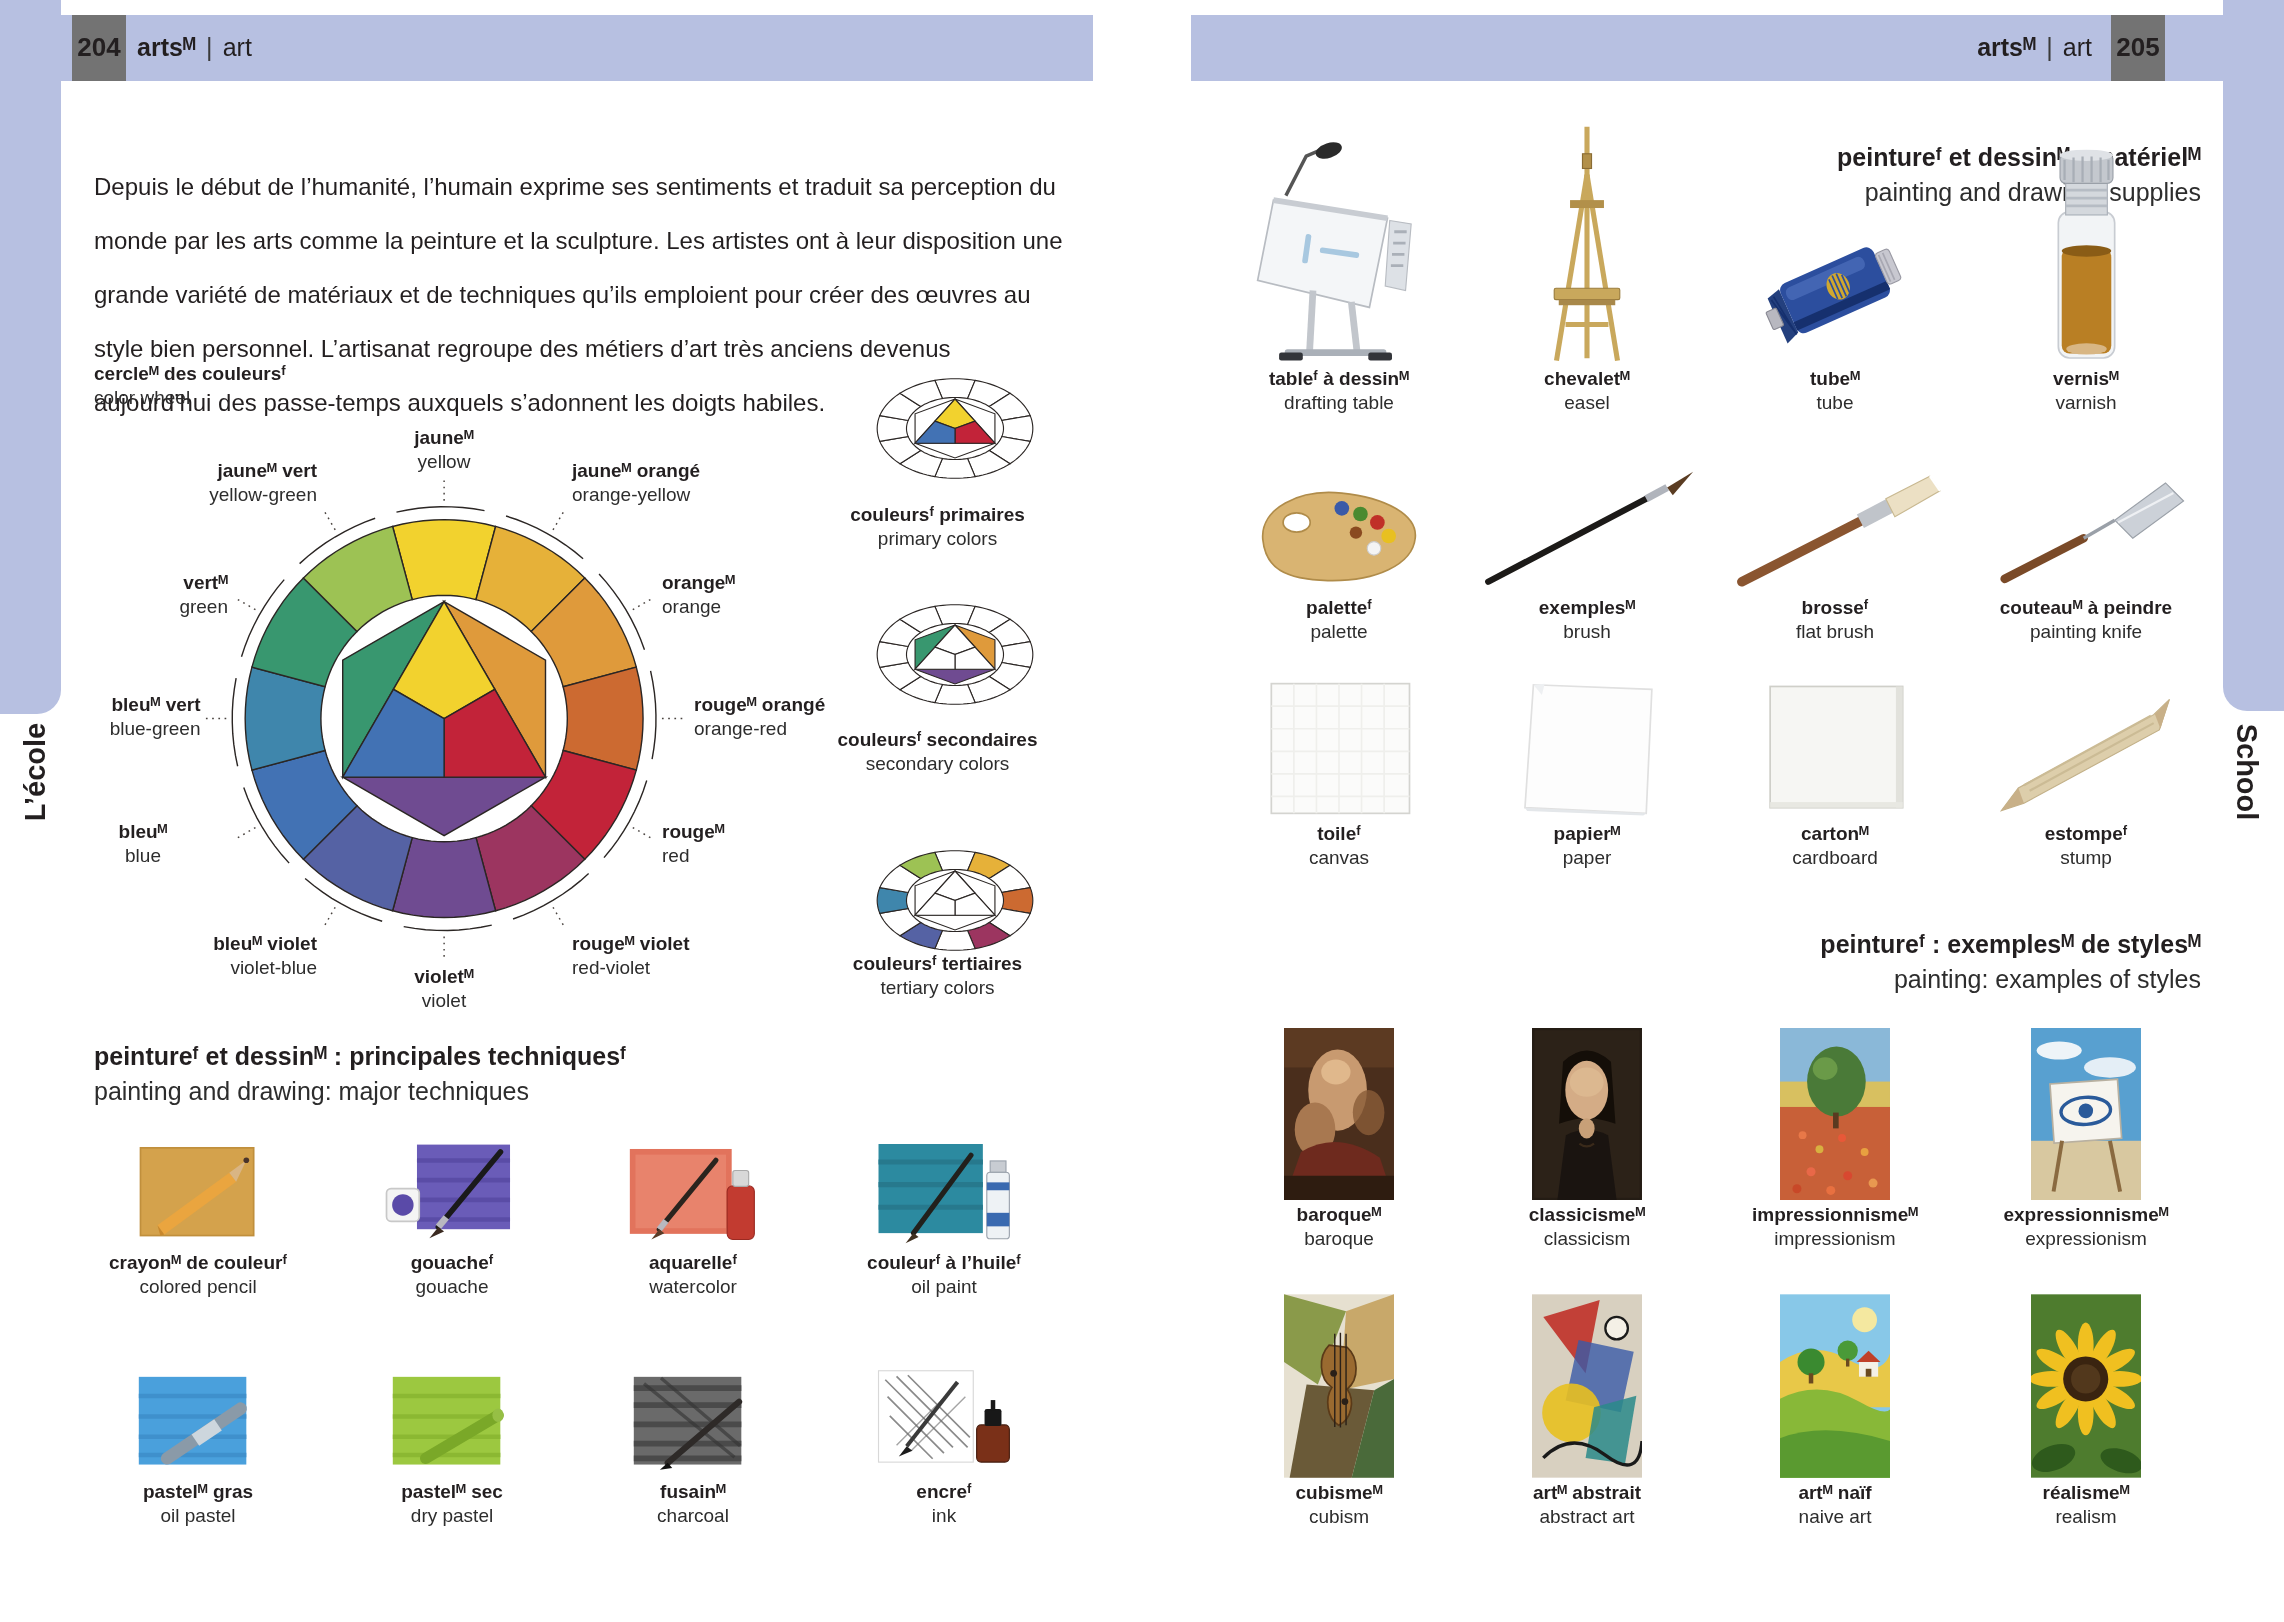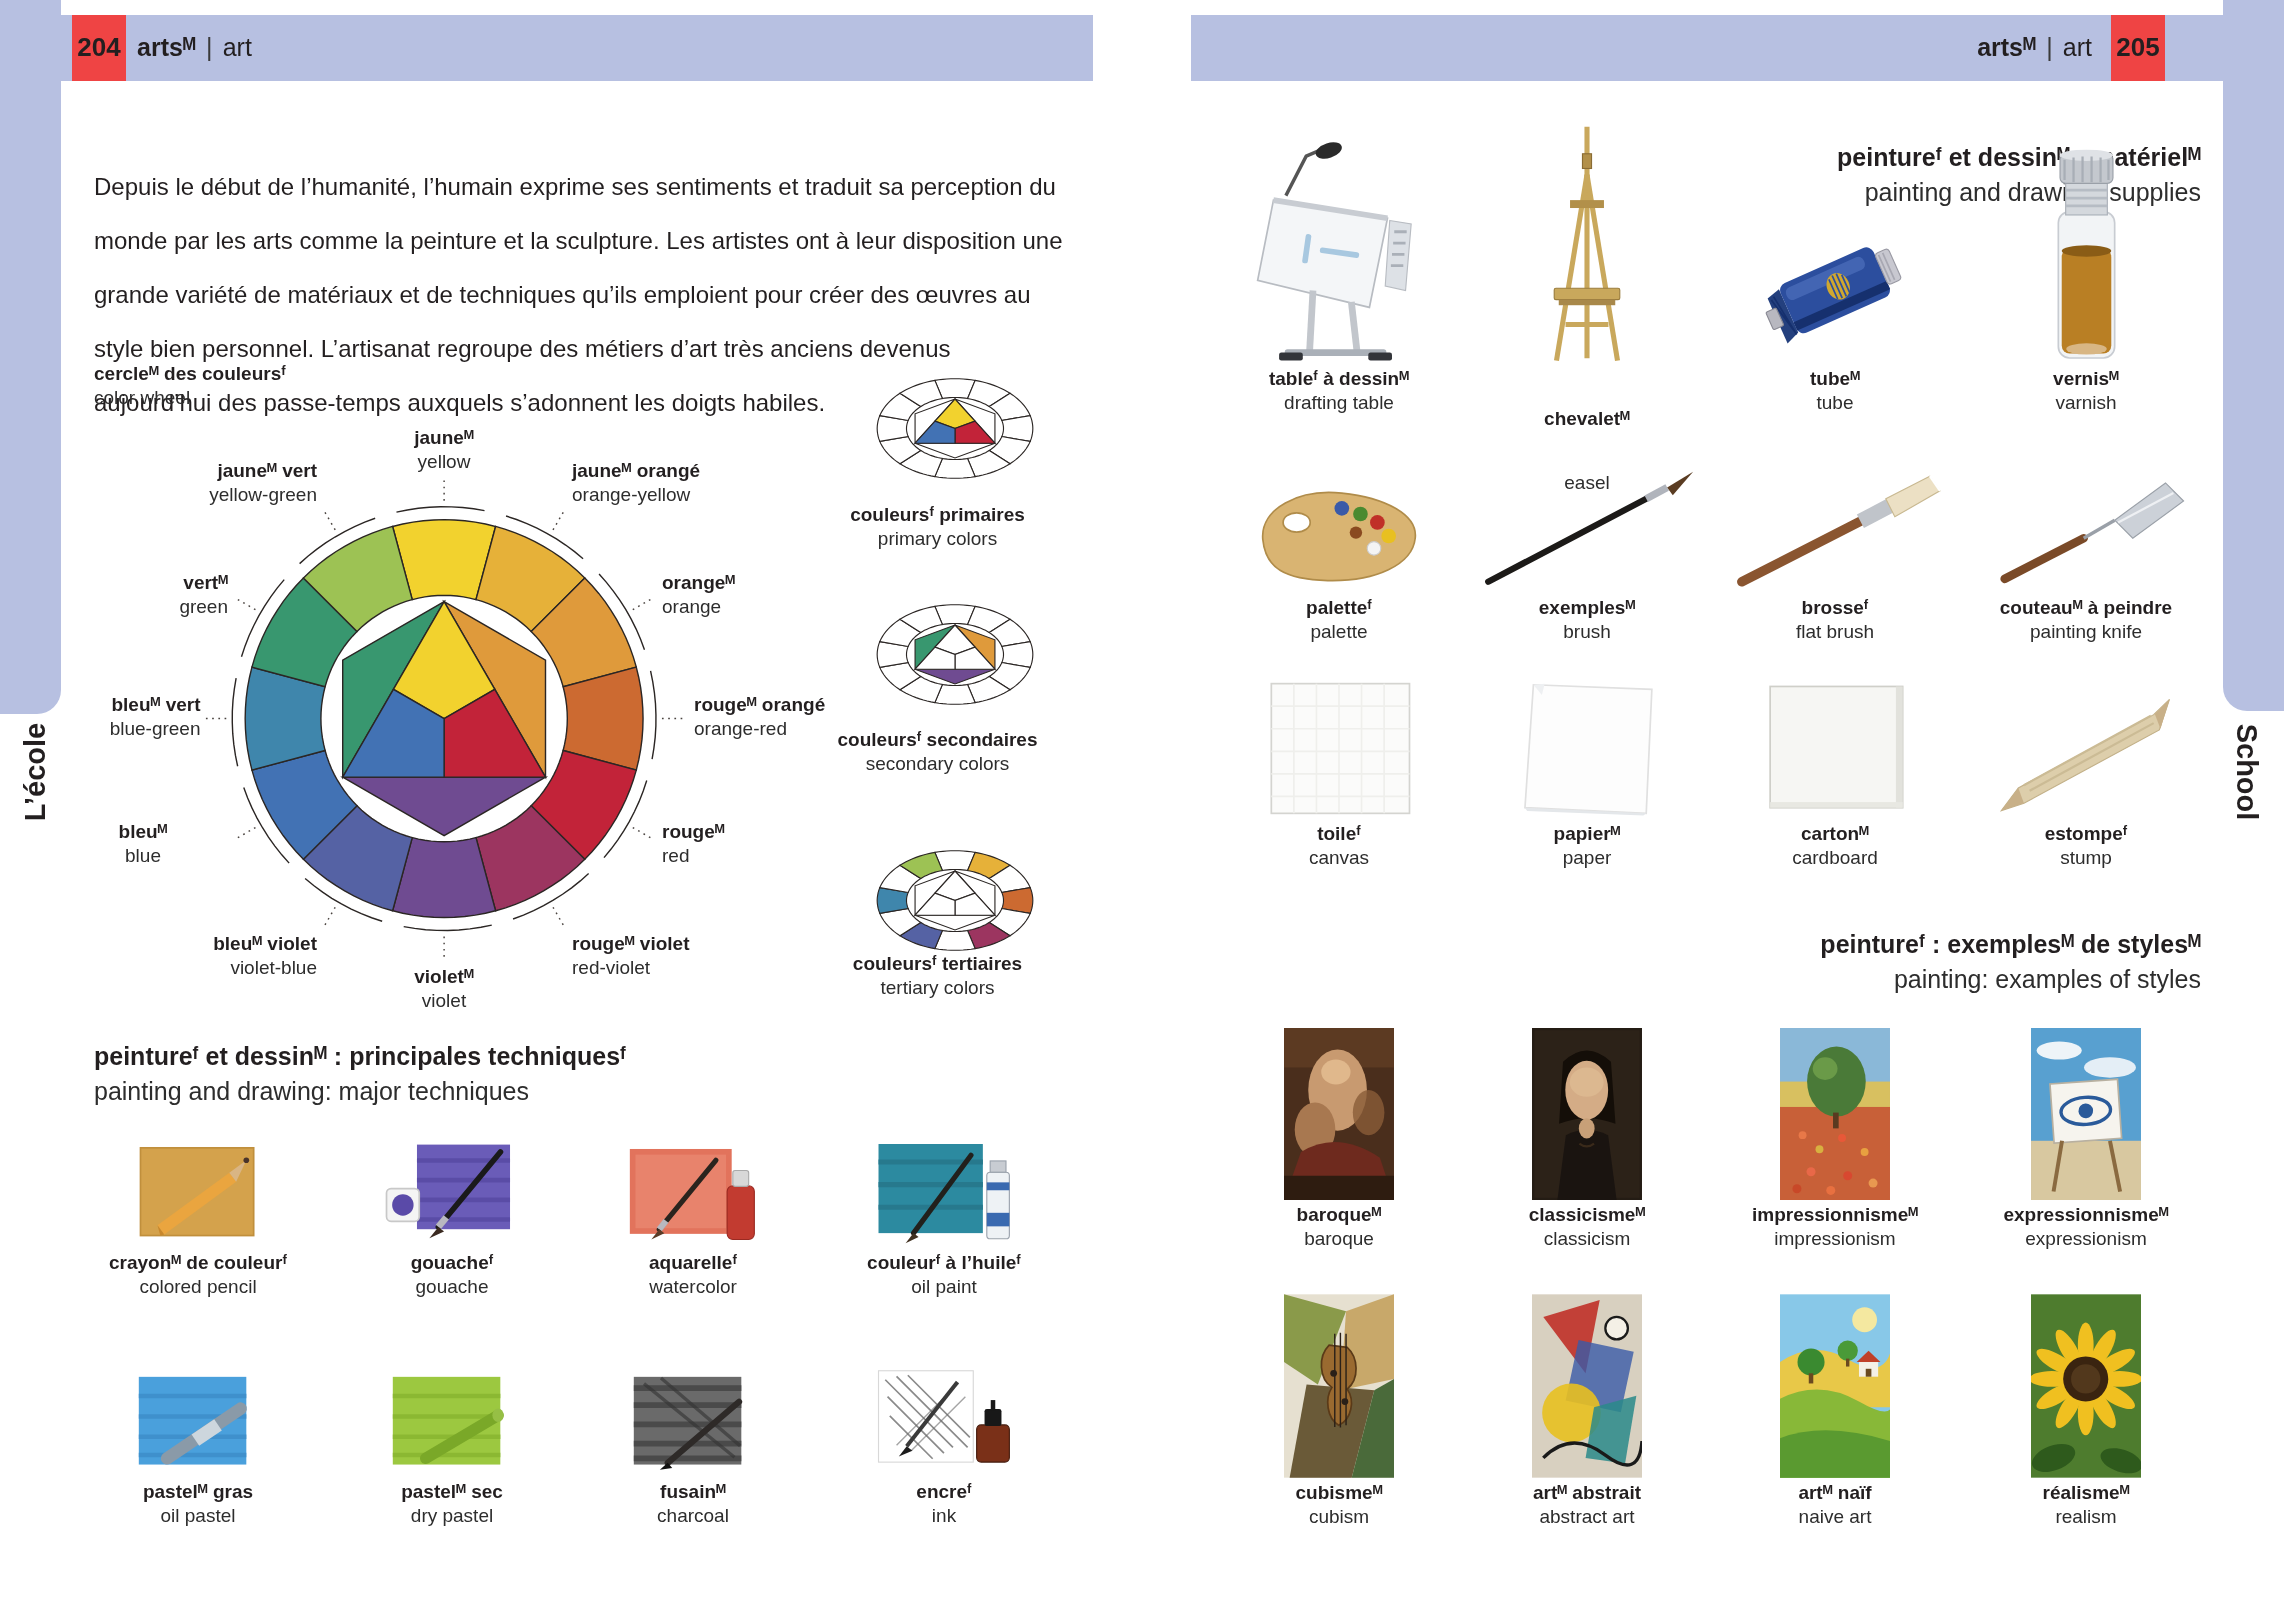--- a/index.html
+++ b/index.html
@@ -1,21 +1,21 @@
 <!DOCTYPE html>
 <html style="font-size:9px"><head>
 <meta charset="utf-8">
 <style>
   html,body{margin:0;padding:0;background:#e8e8e8;}
   #page{position:relative;width:2284px;height:1623px;background:#ffffff;overflow:hidden;
         font-family:"Liberation Sans","DejaVu Sans",sans-serif;color:#231f20;}
   .abs{position:absolute;}
   
   .band{position:absolute;background:#b7c0e1;}
-  .pageno{position:absolute;top:14.7px;width:54px;height:66px;background:#ef4444;display:flex;
+  .pageno{position:absolute;top:14.7px;width:54px;height:66px;background:#737373;display:flex;
           align-items:center;justify-content:center;font-weight:700;font-size:26px;}
   .hdrtxt{position:absolute;top:14.7px;height:66px;display:flex;align-items:center;font-size:25px;}
   .hdrtxt .t{font-weight:700;}
   .hdrtxt .sep{margin:0 10.2px;font-weight:400;color:#3a3a3a;}
   .tab{position:absolute;font-weight:700;font-size:29px;white-space:nowrap;}
   
   #intro{position:absolute;left:94px;top:160px;width:973px;font-size:24px;line-height:54px;}
   
   .term{font-weight:700;font-size:19px;line-height:24px;color:#231f20;}
   .trans{font-weight:400;font-size:19px;line-height:24px;color:#2d2d2d;}
@@ -385,21 +385,21 @@
           <line x1="108" y1="300" x2="102" y2="408" stroke="#c2c6cc" stroke-width="12"></line>
           <line x1="176" y1="320" x2="186" y2="408" stroke="#c2c6cc" stroke-width="12"></line>
           <rect x="58" y="404" width="180" height="12" rx="5" fill="#aab0b8"></rect>
           <rect x="48" y="410" width="42" height="14" rx="4" fill="#33353a"></rect>
           <rect x="206" y="410" width="42" height="14" rx="4" fill="#33353a"></rect>
         </svg>
     </div>
     <div class="term">tableᶠ à dessinᴹ</div>
     <div class="trans">drafting table</div>
   </div>
-  <div class="item" style="left:1468px;top:120px;width:238px;gap:40px;">
+  <div class="item" style="left:1468px;top:120px;width:238px;">
     <div class="imgbox" style="height:244px;">
       <svg width="170" height="243" viewBox="0 0 300 430">
           <line x1="150" y1="10" x2="150" y2="420" stroke="#c9a85c" stroke-width="9"></line>
           <line x1="150" y1="95" x2="96" y2="424" stroke="#c9a85c" stroke-width="9"></line>
           <line x1="150" y1="95" x2="204" y2="424" stroke="#c9a85c" stroke-width="9"></line>
           <rect x="142" y="58" width="16" height="26" fill="#b2904a" stroke="#8a6c34" stroke-width="2"></rect>
           <rect x="120" y="140" width="60" height="14" fill="#b2904a"></rect>
           <rect x="92" y="296" width="116" height="20" rx="3" fill="#c9a85c" stroke="#9a7c3c" stroke-width="2"></rect>
           <rect x="100" y="316" width="100" height="10" fill="#a8884a"></rect>
           <line x1="112" y1="360" x2="188" y2="360" stroke="#c9a85c" stroke-width="9"></line>

